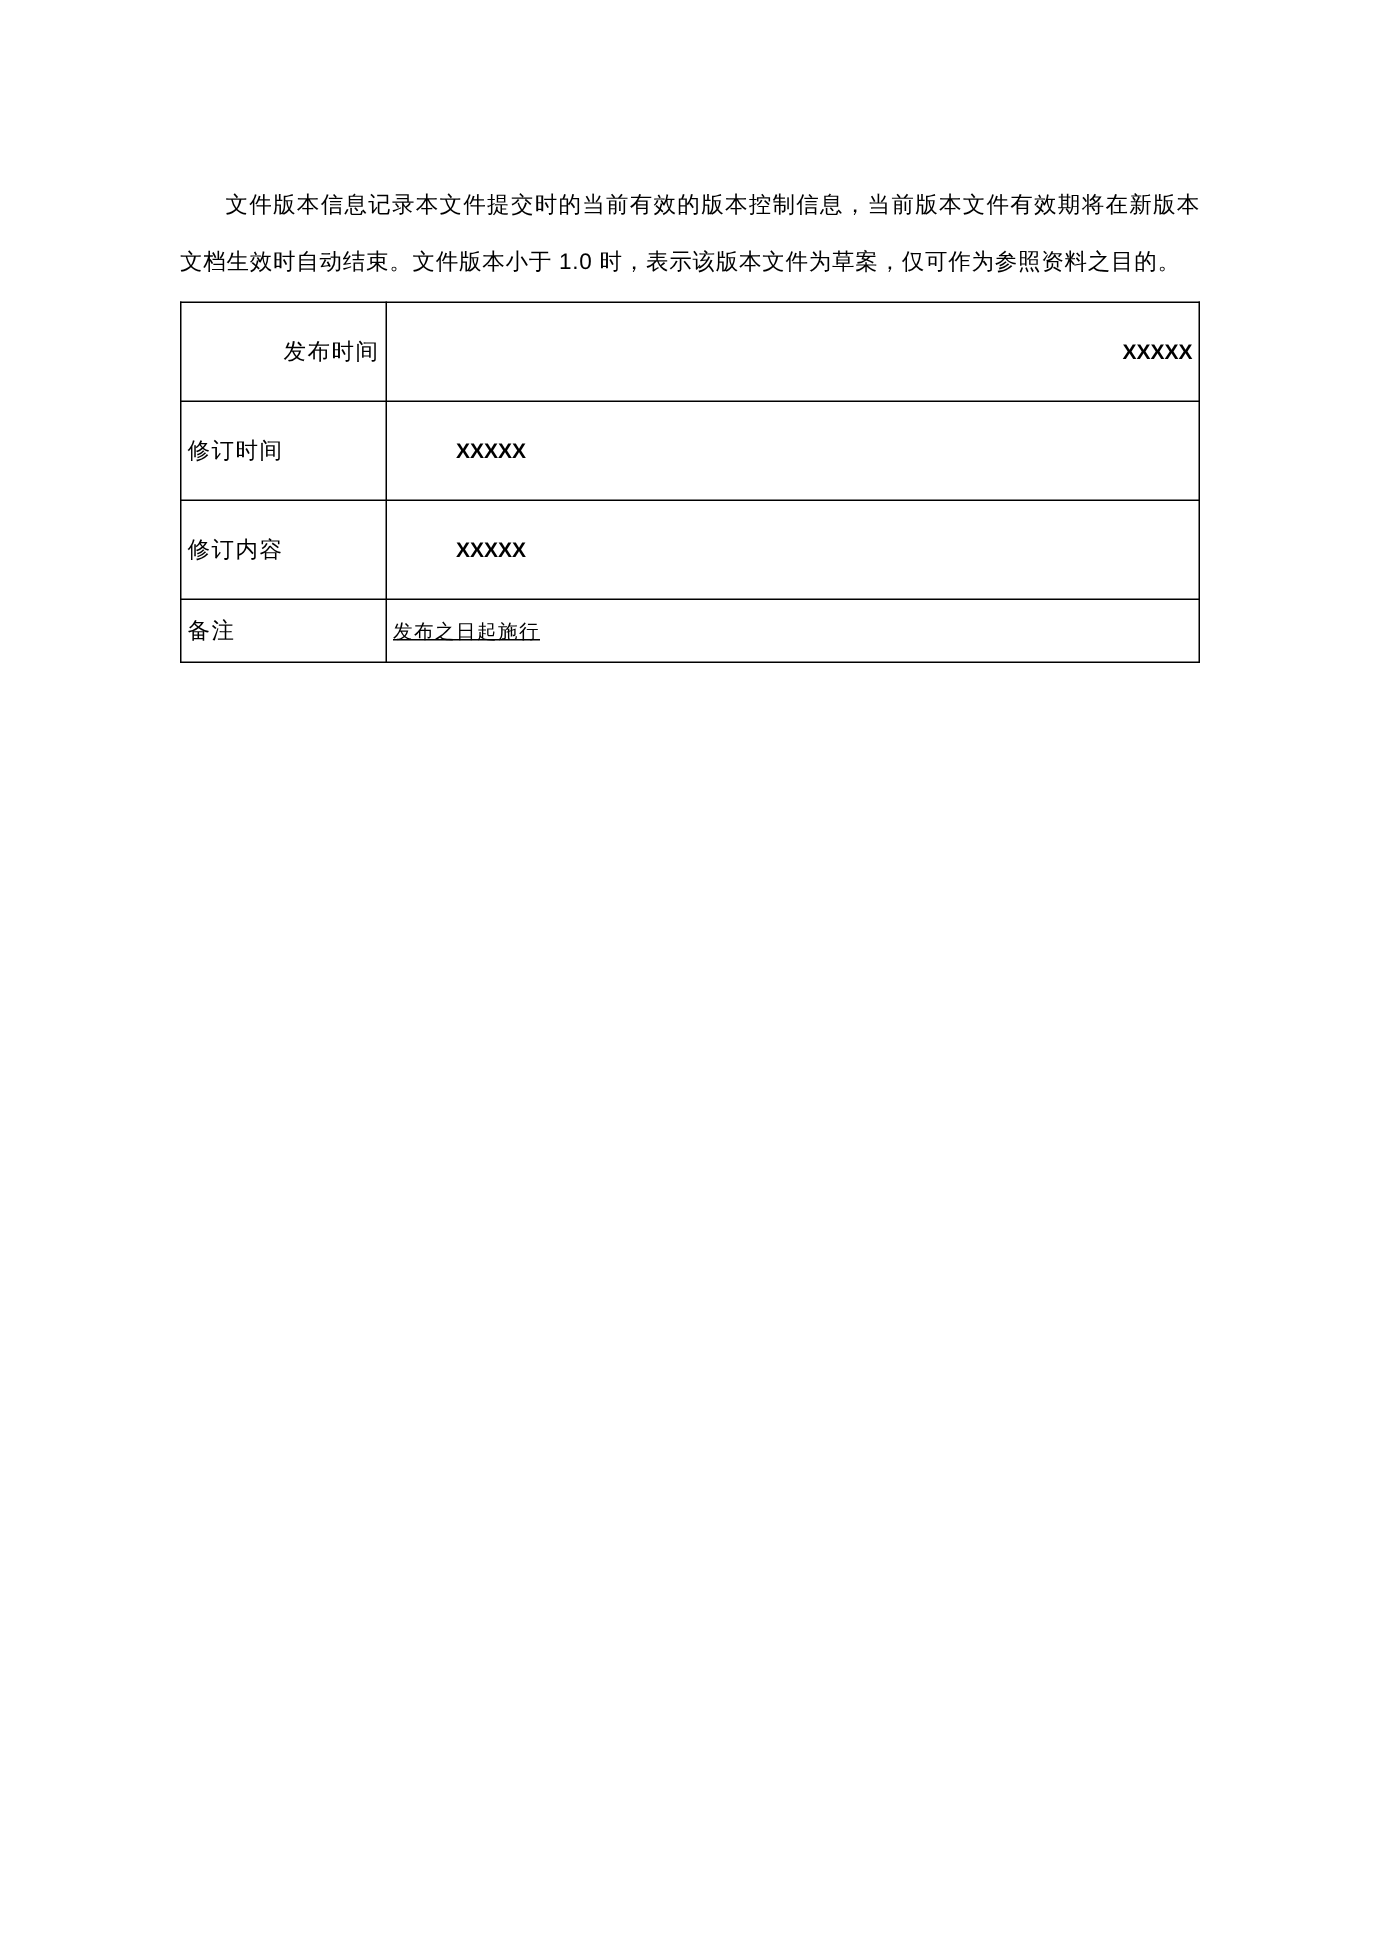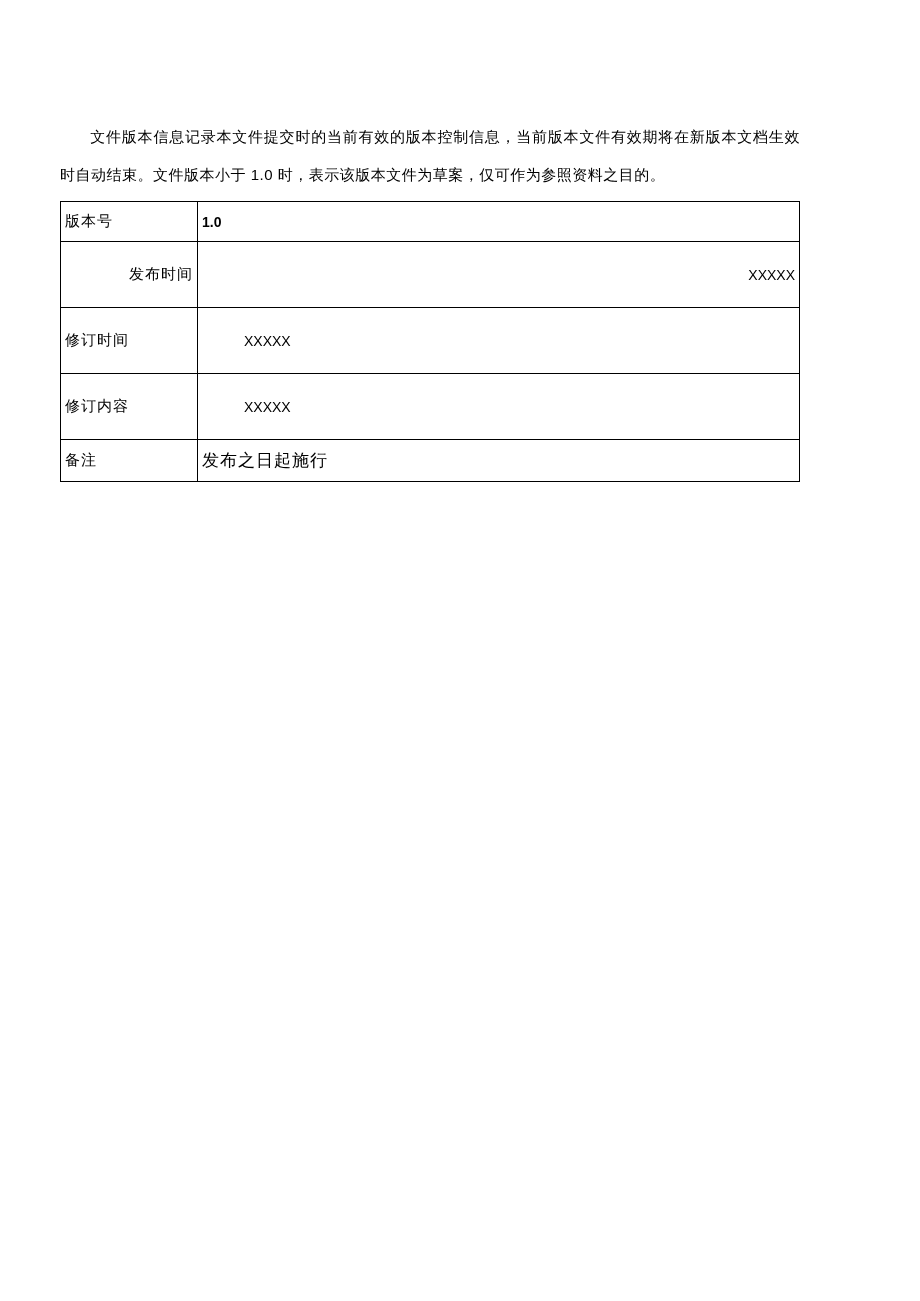--- a/index.html
+++ b/index.html
@@ -9,21 +9,21 @@
     }
     body {
       width: 920px;
       height: 1301px;
       background: #ffffff;
       font-family: "SimSun", "Microsoft YaHei", sans-serif;
       color: #000000;
       padding-top: 118px;
     }
     .content {
-      padding-left: 60px;
+      padding-left: 120px;
       padding-right: 120px;
     }
     .paragraph {
       font-size: 15px;
       line-height: 2.5;
       text-align: justify;
       margin-bottom: 8px;
       letter-spacing: 0.5px;
     }
     .paragraph .indent {
@@ -51,48 +51,45 @@
     .row-h5 { height: 66px; margin-left: 28px; }
     .row-h6 { height: 42px; }
     .label-cell {
       width: 137px;
       letter-spacing: 1px;
     }
     .value-cell {
       
     }
     .bold-val {
-      font-weight: normal;
+      font-weight: bold;
       font-family: Arial, sans-serif;
       font-size: 14px;
       padding-left: 42px;
       display: inline-block;
     }
     .plain-val-first {
       font-weight: bold;
       font-family: Arial, sans-serif;
       font-size: 14px;
     }
     .plain-val-last {
       letter-spacing: 1px;
-      font-size: 17px;
+      font-size: 13px;
+      text-decoration: underline;
     }
   </style>
 </head>
 <body>
 
 <div class="content">
   <p class="paragraph"><span class="indent"></span><span>文件版本信息记录本文件提交时的当前有效的版本控制信息，当前版本文件有效期将在新版本文档生效时自动结束。文件版本小于 1.0 时，表示该版本文件为草案，仅可作为参照资料之目的。</span></p>
 
   <table class="version-table">
     <tbody>
-      <tr class="row-h1">
-        <td class="label-cell">版本号</td>
-        <td class="value-cell"><span class="plain-val-first">1.0</span></td>
-      </tr>
       <tr class="row-h2">
         <td class="label-cell">发布时间</td>
         <td class="value-cell"><span class="bold-val">XXXXX</span></td>
       </tr>
       <tr class="row-h4">
         <td class="label-cell">修订时间</td>
         <td class="value-cell"><span class="bold-val">XXXXX</span></td>
       </tr>
       <tr class="row-h5">
         <td class="label-cell">修订内容</td>

